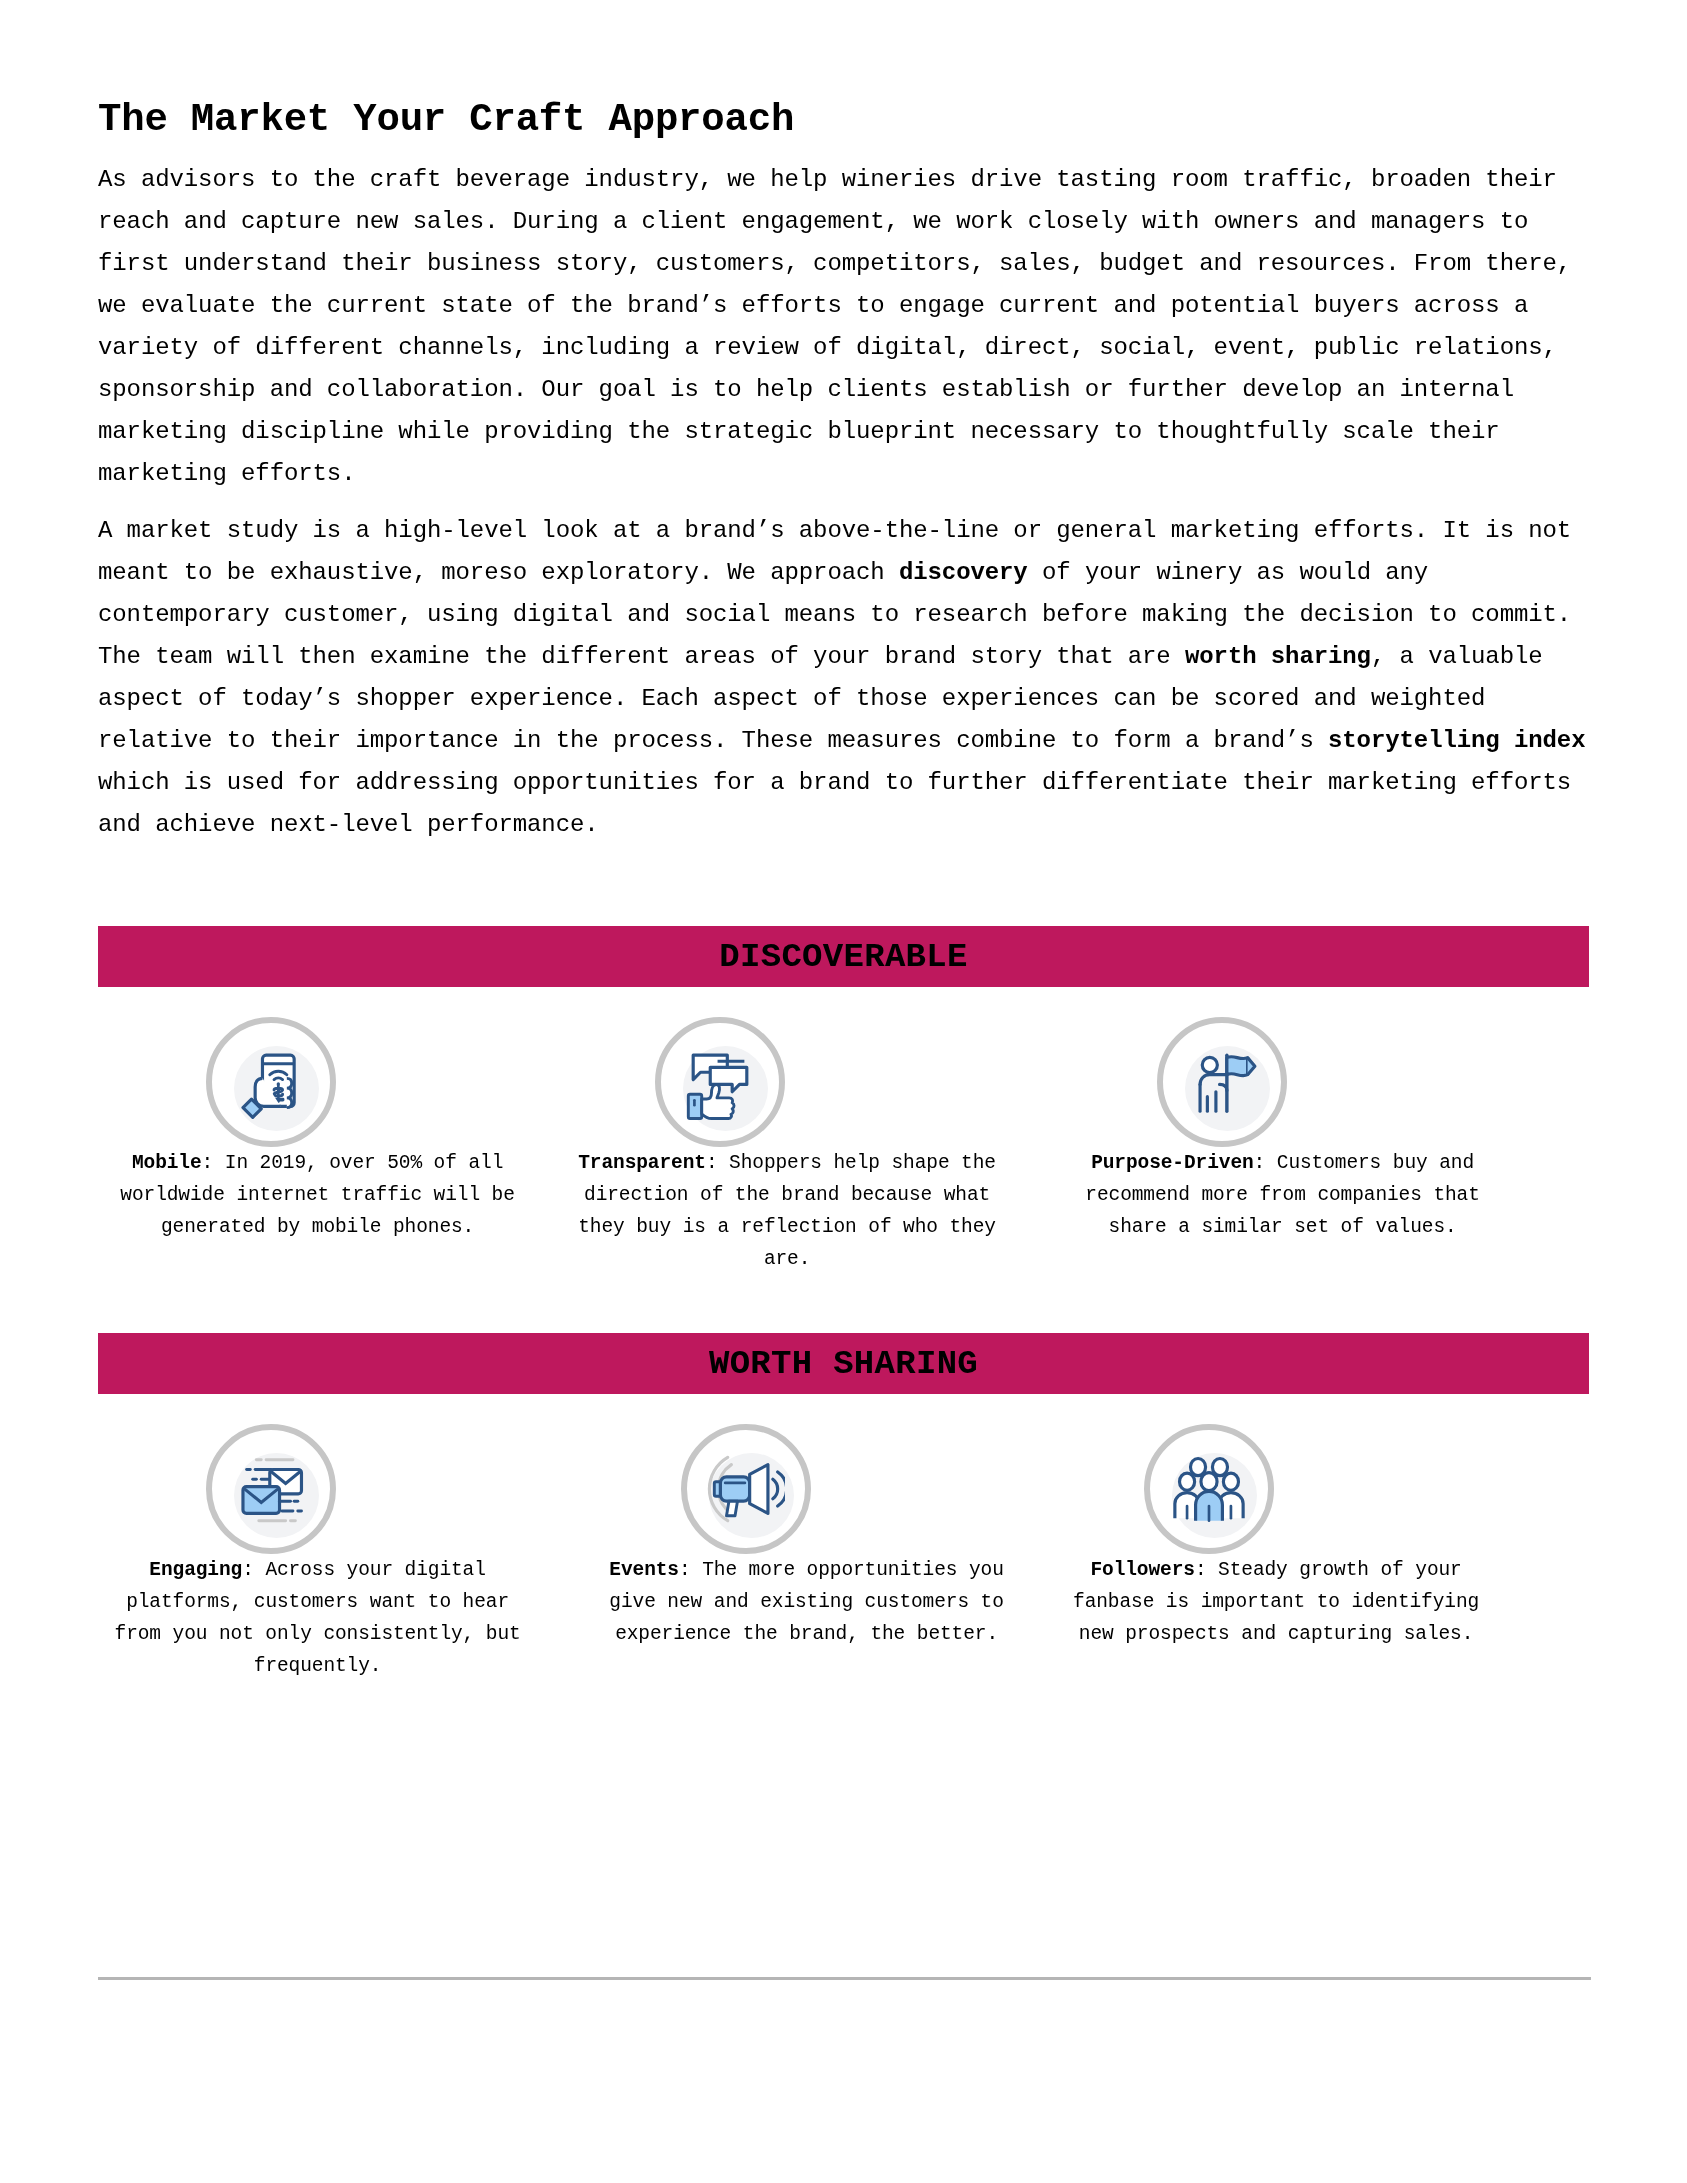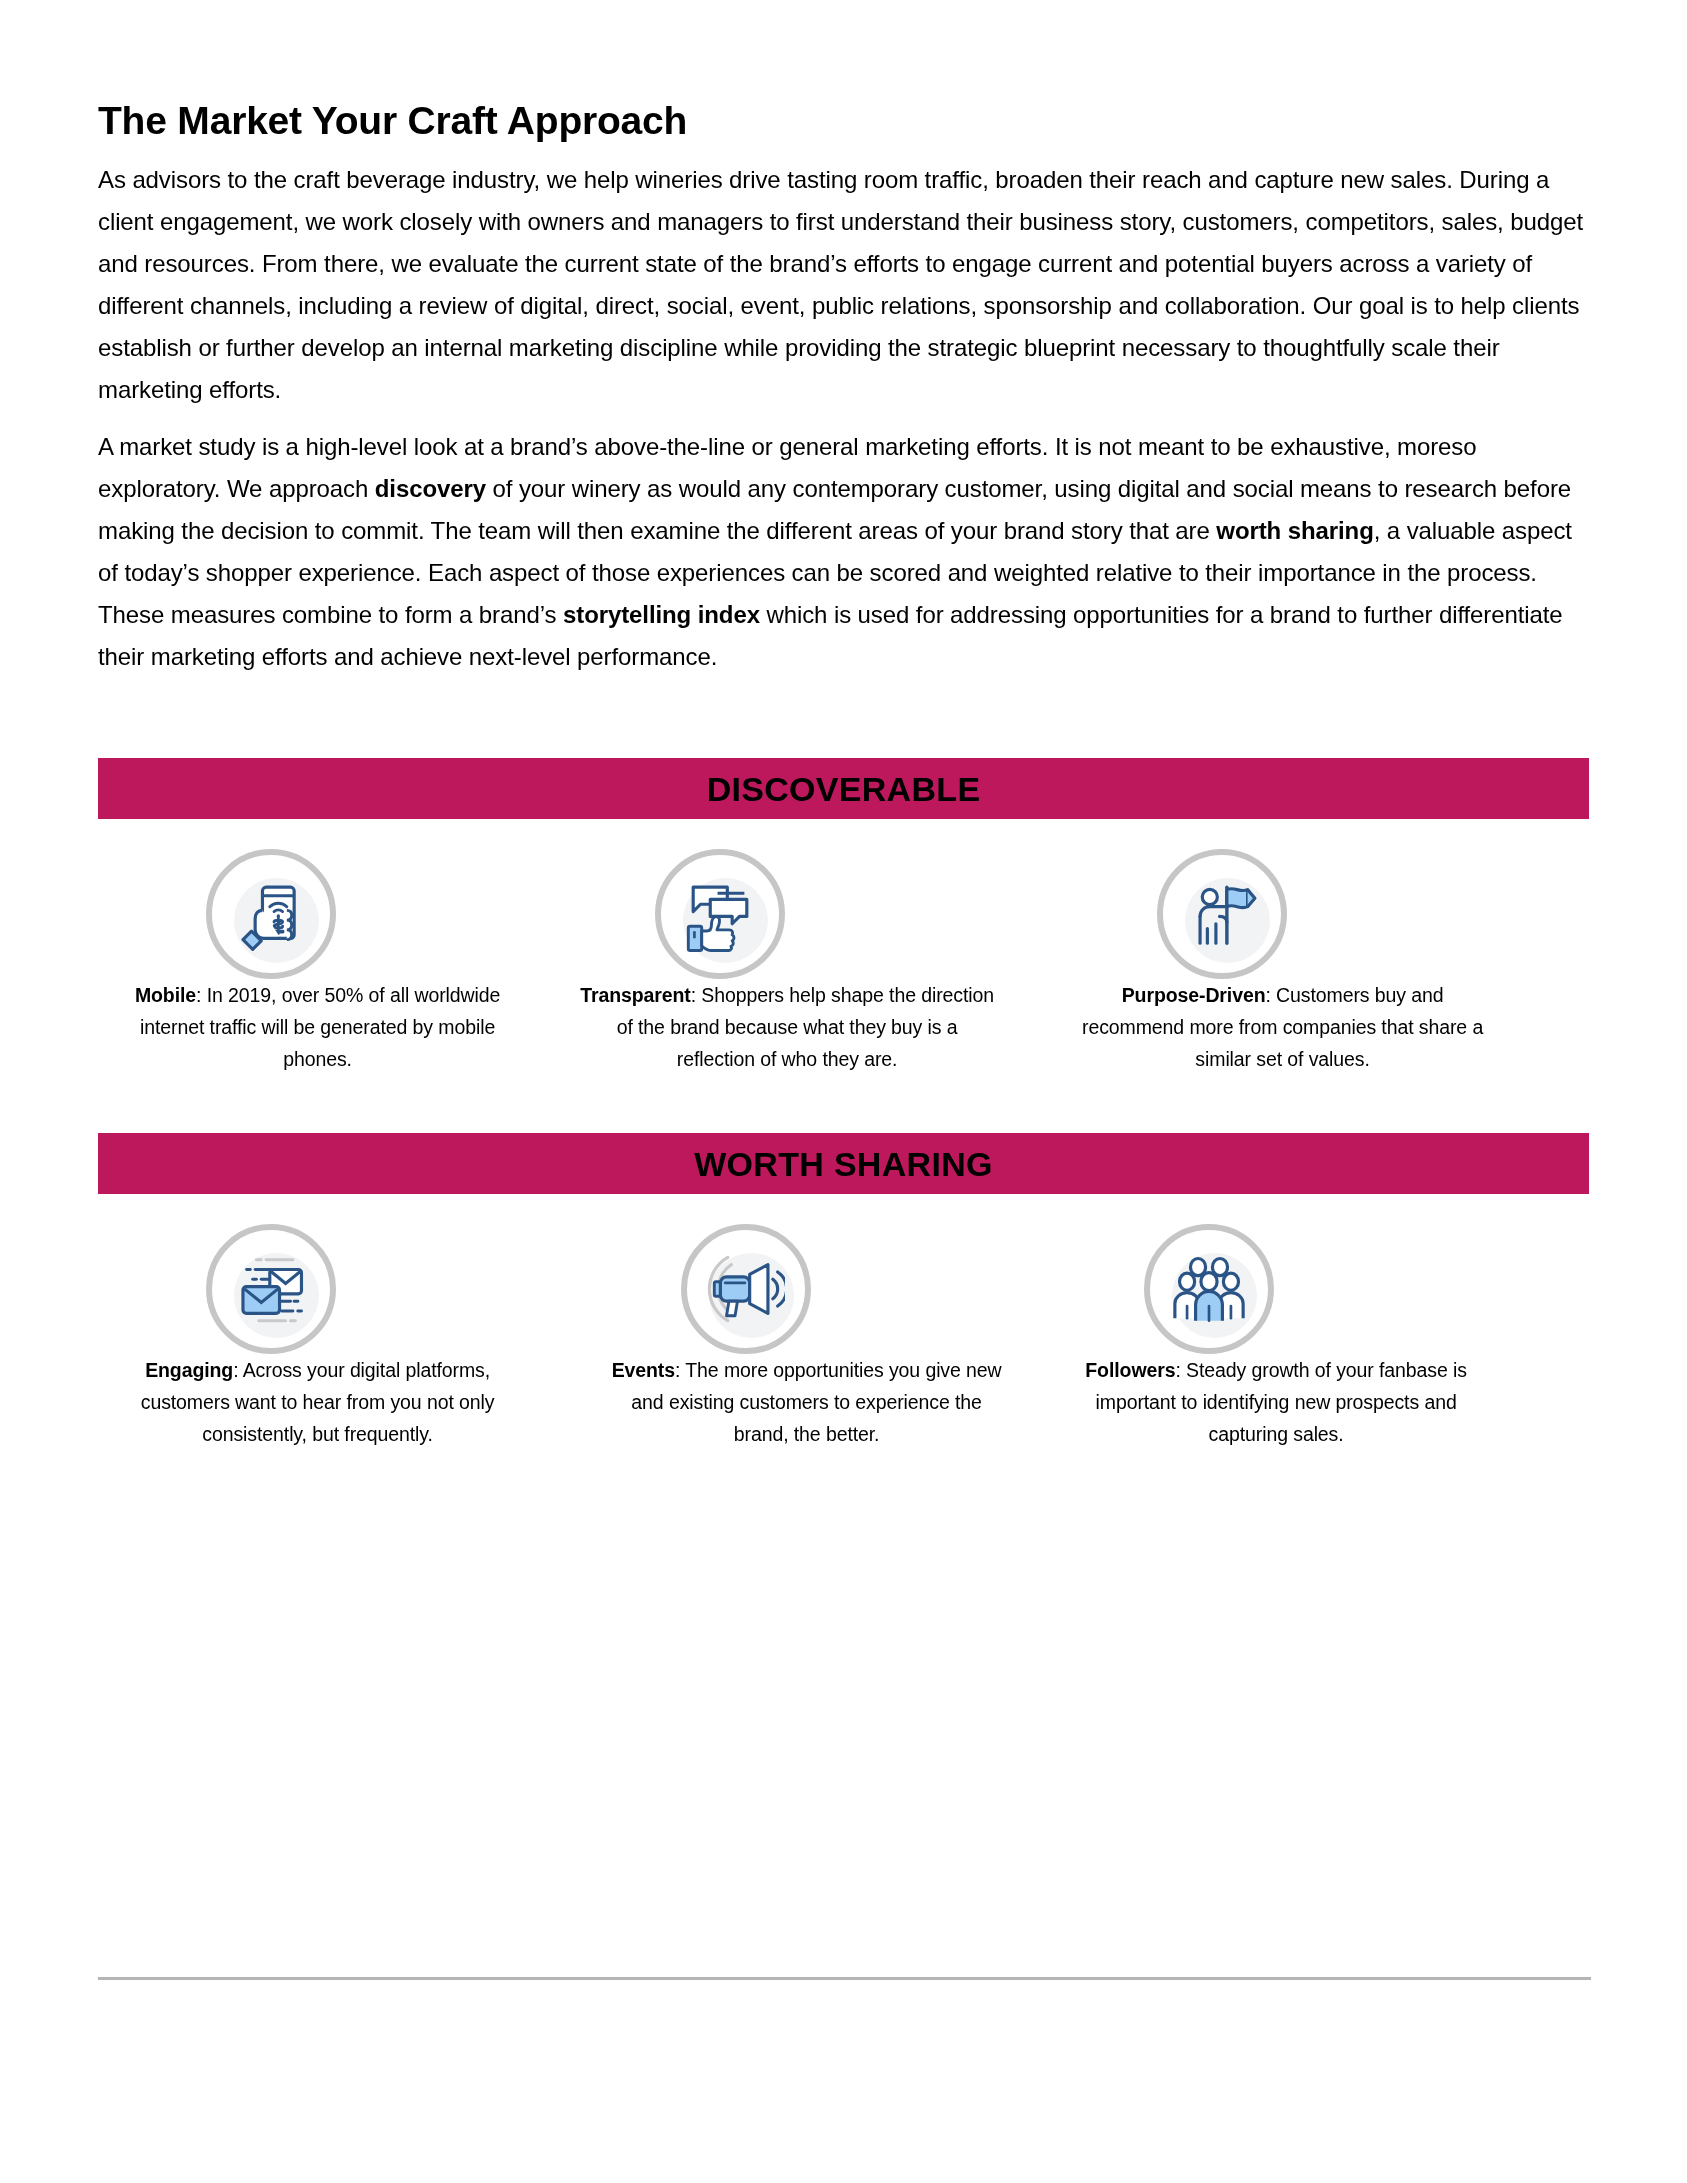--- a/index.html
+++ b/index.html
@@ -5,21 +5,21 @@
   html, body {
     margin: 0;
     padding: 0;
     background: #ffffff;
   }
   .page {
     position: relative;
     width: 1687px;
     height: 1990px;
     background: #ffffff;
-    font-family: Liberation Sans, sans-serif;
+    font-family: Liberation Mono, monospace;
     color: #000000;
     box-sizing: border-box;
   }
   .content {
     position: absolute;
     left: 98px;
     top: 0;
     width: 1491px;
   }
 

